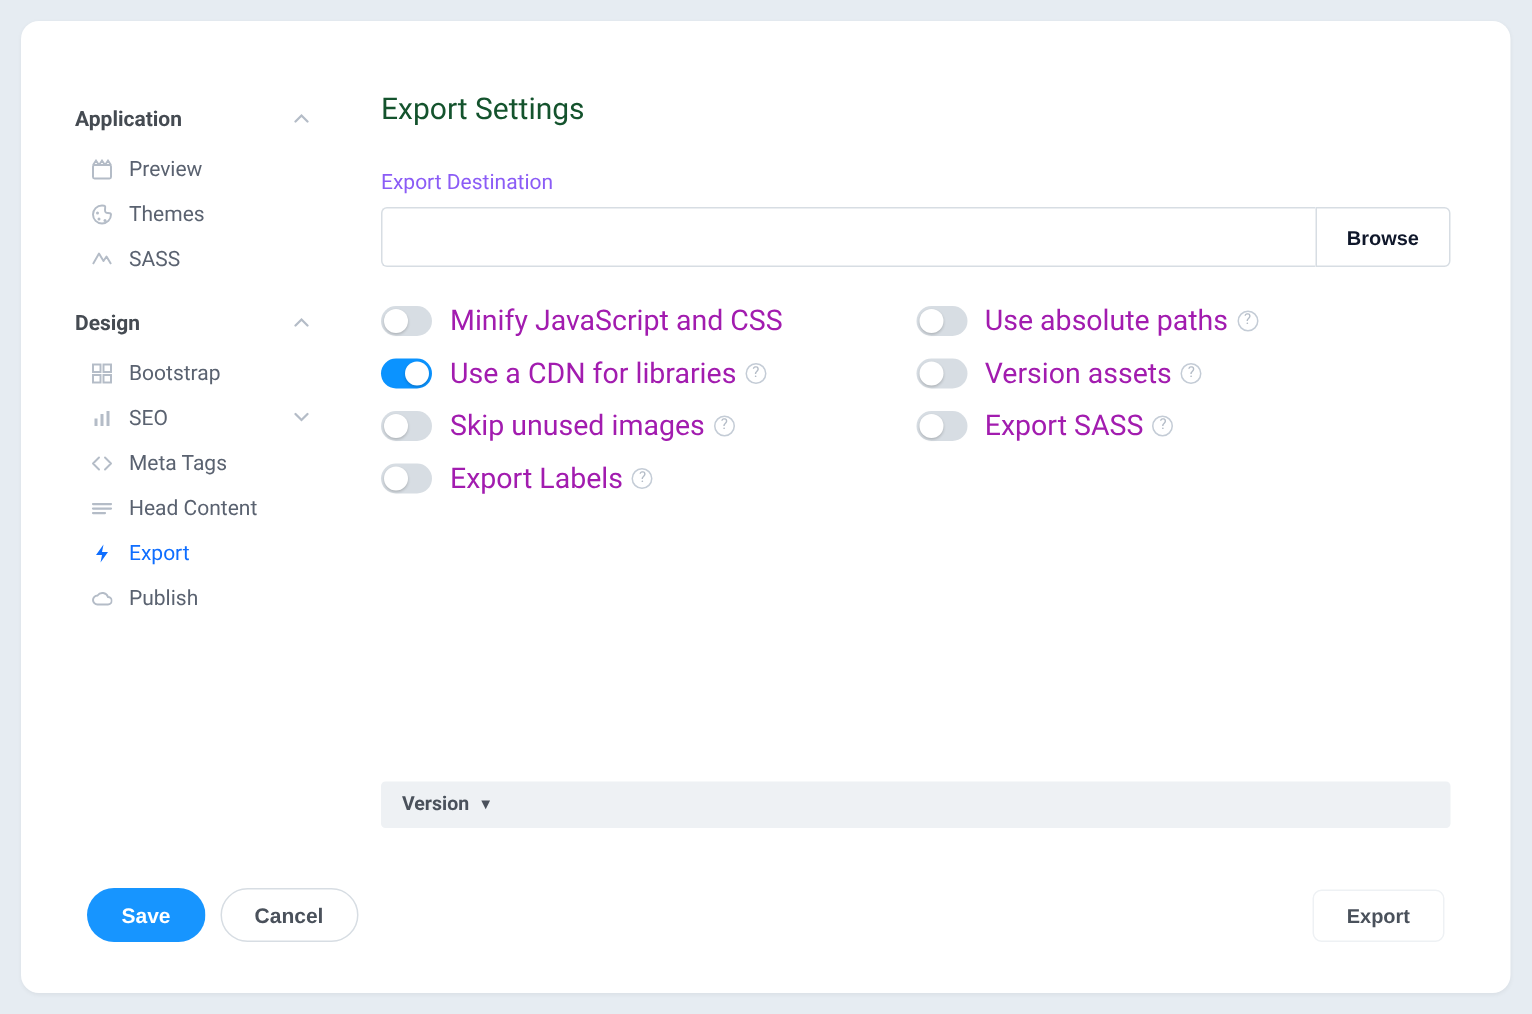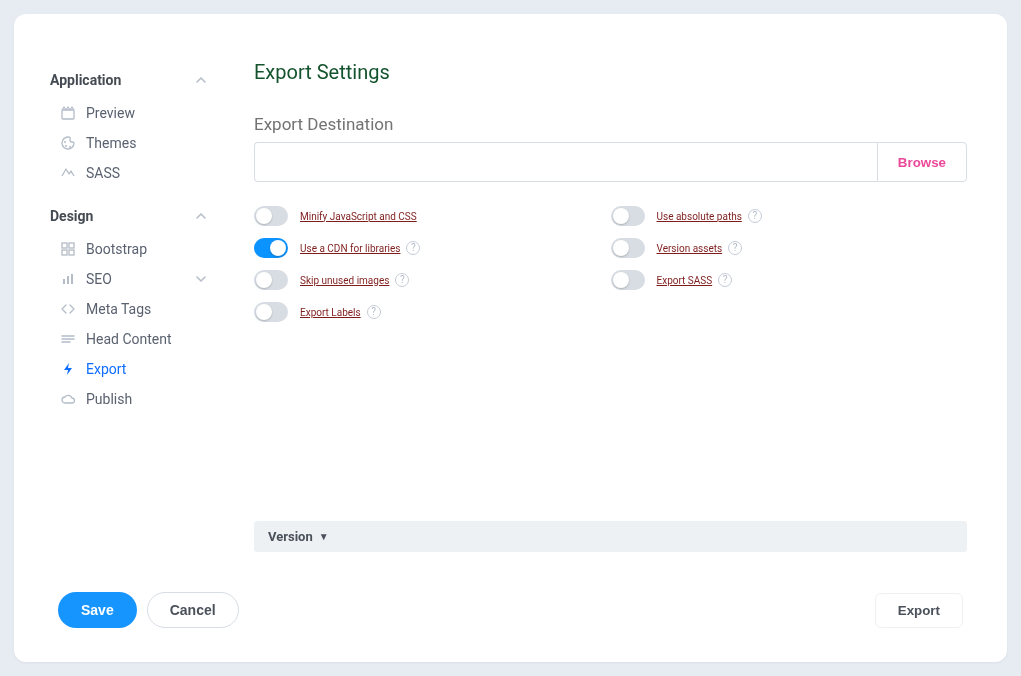--- a/index.html
+++ b/index.html
@@ -58,22 +58,22 @@
     padding: 46px 40px 0 30px;
     position: relative;
   }
   h1.page-title {
     font-size: 20px;
     font-weight: 400;
     color: #14532d;
     margin-bottom: 30px;
   }
   .field-label {
-    font-size: 17px;
-    color: #737373;
+    font-size: 14px;
+    color: #8b5cf6;
     margin-bottom: 8px;
     display:block;
   }
   .dest-row {
     display:flex; margin-bottom: 24px;
   }
   .dest-input {
     flex:1;
     border: 1px solid #d7dde3;
     border-right: none;
@@ -81,21 +81,21 @@
     height: 40px;
     padding: 0 12px;
     font-size: 14px;
   }
   .browse-btn {
     border: 1px solid #d7dde3;
     background:#fff;
     border-radius: 0 4px 4px 0;
     padding: 0 20px;
     font-weight: 600;
-    color:#ec4899;
+    color:#0f172a;
     cursor:pointer;
   }
   .toggle-grid {
     display:flex; flex-wrap:wrap;
     column-gap: 0; row-gap: 12px;
   }
   .toggle-cell {
     width: 50%;
     display:flex; align-items:center;
   }
@@ -107,21 +107,21 @@
     transition: background .15s;
   }
   .toggle .knob {
     position:absolute; top:2px; left:2px;
     width:16px;height:16px;border-radius:50%;background:#fff;
     box-shadow:0 1px 2px rgba(0,0,0,.2);
     transition:left .15s;
   }
   .toggle.on { background:#0b93ff; }
   .toggle.on .knob { left:16px; }
-  .toggle-label { font-size:10px; color:#7f1d1d;text-decoration:underline; }
+  .toggle-label { font-size:19px; color:#a21caf; }
   .help {
     margin-left:6px; width:14px;height:14px;border:1px solid #c4ccd6;
     border-radius:50%; color:#b4bcc7;font-size:10px; line-height:12px;
     text-align:center; display:inline-block; cursor:help;
   }
   .advanced-bar {
     position:absolute;
     left:30px; right:40px;
     bottom: 110px;
     background:#eef1f4;

